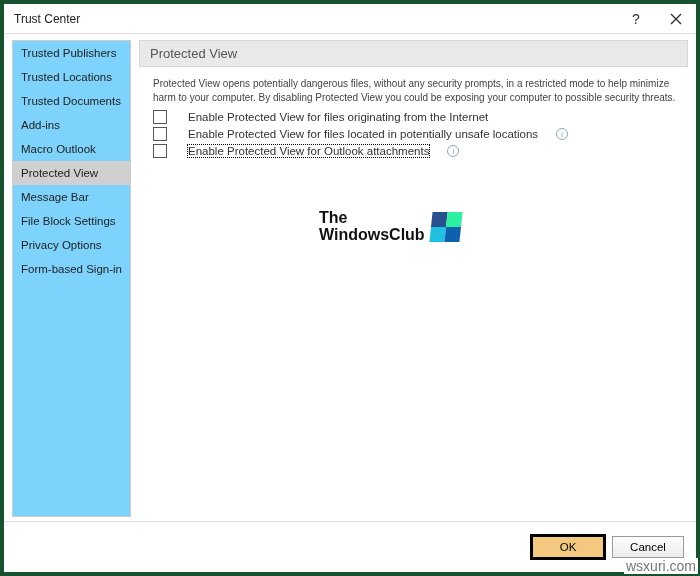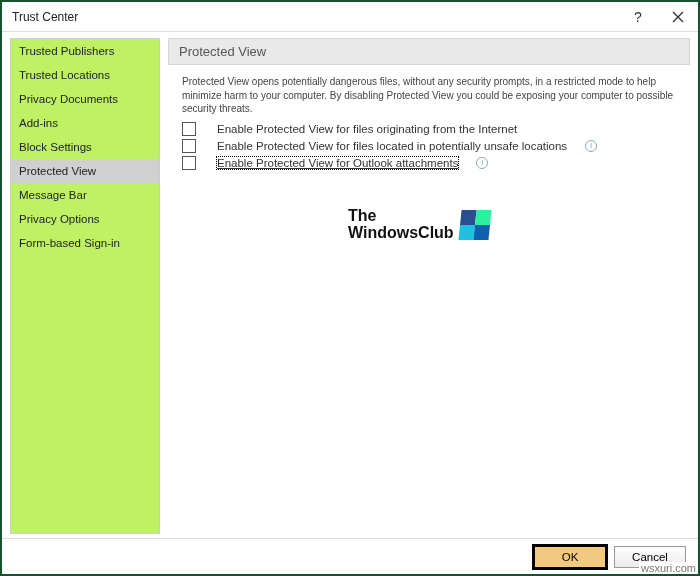--- a/index.html
+++ b/index.html
@@ -10,21 +10,21 @@
     color: #222;
     width: 700px;
     height: 576px;
     overflow: hidden;
     position: relative;
   }
   .dialog {
     width: 700px;
     height: 576px;
     background: #fff;
-    border: 2px solid #14532d;
+    border: 4px solid #14532d;
     display: flex;
     flex-direction: column;
   }
   .titlebar {
     height: 30px;
     display: flex;
     align-items: center;
     padding: 0 0 0 10px;
     background: #fff;
     border-bottom: 1px solid #ddd;
@@ -44,23 +44,23 @@
     cursor: pointer;
   }
   .body {
     flex: 1;
     display: flex;
     padding: 6px 8px 4px 8px;
     gap: 8px;
     overflow: hidden;
   }
   .sidebar {
-    width: 150px;
+    width: 119px;
     border: 1px solid #ccc;
-    background: #bef264;
+    background: #7dd3fc;
     overflow-y: auto;
   }
   .side-item {
     padding: 6px 8px;
     font-size: 11.5px;
     cursor: pointer;
     white-space: nowrap;
     overflow: hidden;
     text-overflow: ellipsis;
   }
@@ -104,21 +104,20 @@
     height: 14px;
     border: 1.5px solid #555;
     margin-right: 6px;
     cursor: pointer;
     background: #fff;
   }
   .opt-row label { cursor: default; }
   .opt-row.focused label {
     outline: 1px dotted #000;
     outline-offset: 0px;
-    text-decoration: underline;
   }
   .info-icon {
     display: inline-flex;
     width: 12px; height: 12px;
     border: 1px solid #8ab;
     border-radius: 50%;
     color: #8ab;
     font-size: 8px;
     align-items: center;
     justify-content: center;
@@ -145,21 +144,21 @@
     display: grid;
     grid-template-columns: 1fr 1fr;
     grid-template-rows: 1fr 1fr;
     transform: skewX(-6deg);
   }
   .wm-logo div:nth-child(1){background:#285090;}
   .wm-logo div:nth-child(2){background:#2af0a0;}
   .wm-logo div:nth-child(3){background:#20c0e0;}
   .wm-logo div:nth-child(4){background:#1060b0;}
   .footer {
-    height: 36px;
+    height: 51px;
     border-top: 1px solid #ddd;
     display: flex;
     justify-content: flex-end;
     align-items: center;
     padding-right: 12px;
     gap: 8px;
   }
   .btn {
     min-width: 72px;
     height: 22px;
@@ -170,21 +169,21 @@
   }
   .btn.primary {
     outline: 3px solid #000;
     outline-offset: -1px;
     background: #f3c97f;
   }
   .corner-caption {
     position: absolute;
     right: 2px;
     bottom: 2px;
-    font-size: 11px;
+    font-size: 14px;
     color: #777;
     background: #fff;
     padding: 0 2px;
   }
 </style>
 </head>
 <body>
 
 <div class="dialog">
 
@@ -195,25 +194,26 @@
       <svg width="12" height="12" viewBox="0 0 12 12">
           <path d="M1 1 L11 11 M11 1 L1 11" stroke="#333" stroke-width="1.4"></path>
         </svg>
     </div>
   </div>
 
   <div class="body">
     <div class="sidebar" id="sidebar">
         <div class="side-item">Trusted Publishers</div>
         <div class="side-item">Trusted Locations</div>
-        <div class="side-item">Privacy Documents</div>
+        <div class="side-item">Trusted Documents</div>
         <div class="side-item">Add-ins</div>
-        <div class="side-item">Block Settings</div>
+        <div class="side-item">Macro Outlook</div>
         <div class="side-item selected">Protected View</div>
         <div class="side-item">Message Bar</div>
+        <div class="side-item">File Block Settings</div>
         <div class="side-item">Privacy Options</div>
         <div class="side-item">Form-based Sign-in</div>
       </div>
 
     <div class="main">
       <div class="section-header">Protected View</div>
       <div class="description">Protected View opens potentially dangerous files, without any security prompts, in a restricted mode to help minimize harm to your computer. By disabling Protected View you could be exposing your computer to possible security threats.</div>
       <div class="options" id="options">
           <div class="opt-row">
             <input type="checkbox" style="">

